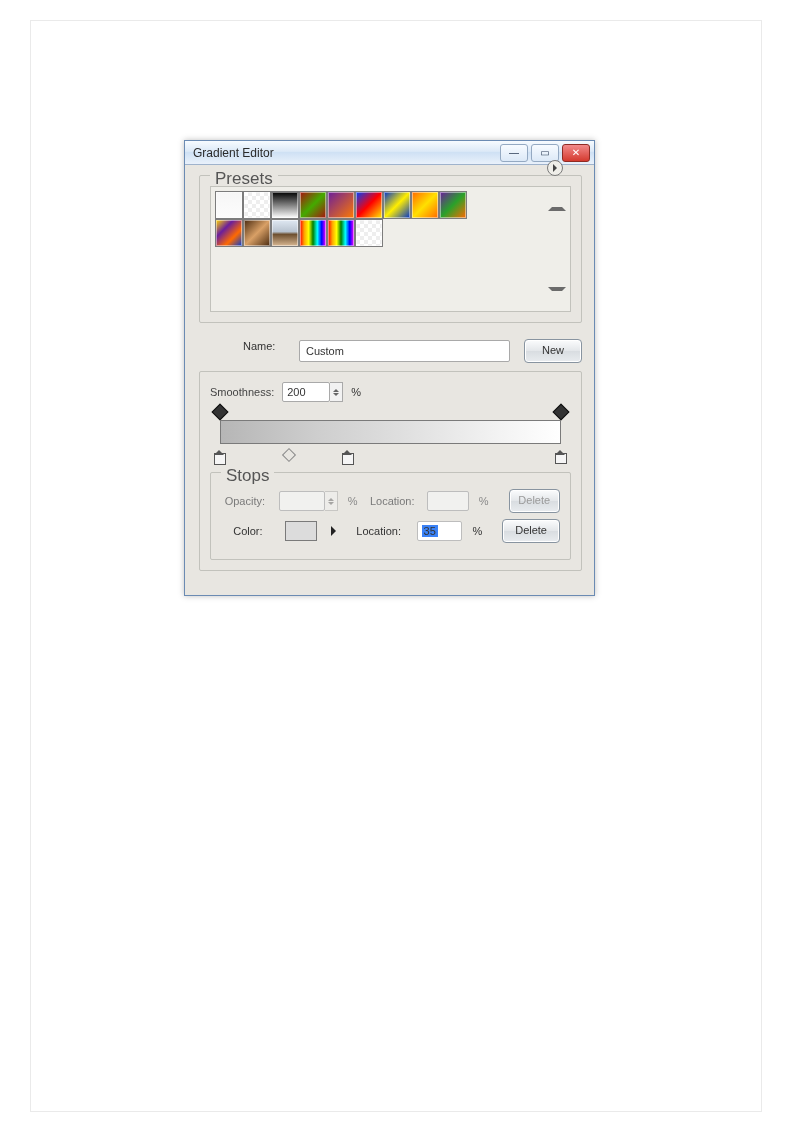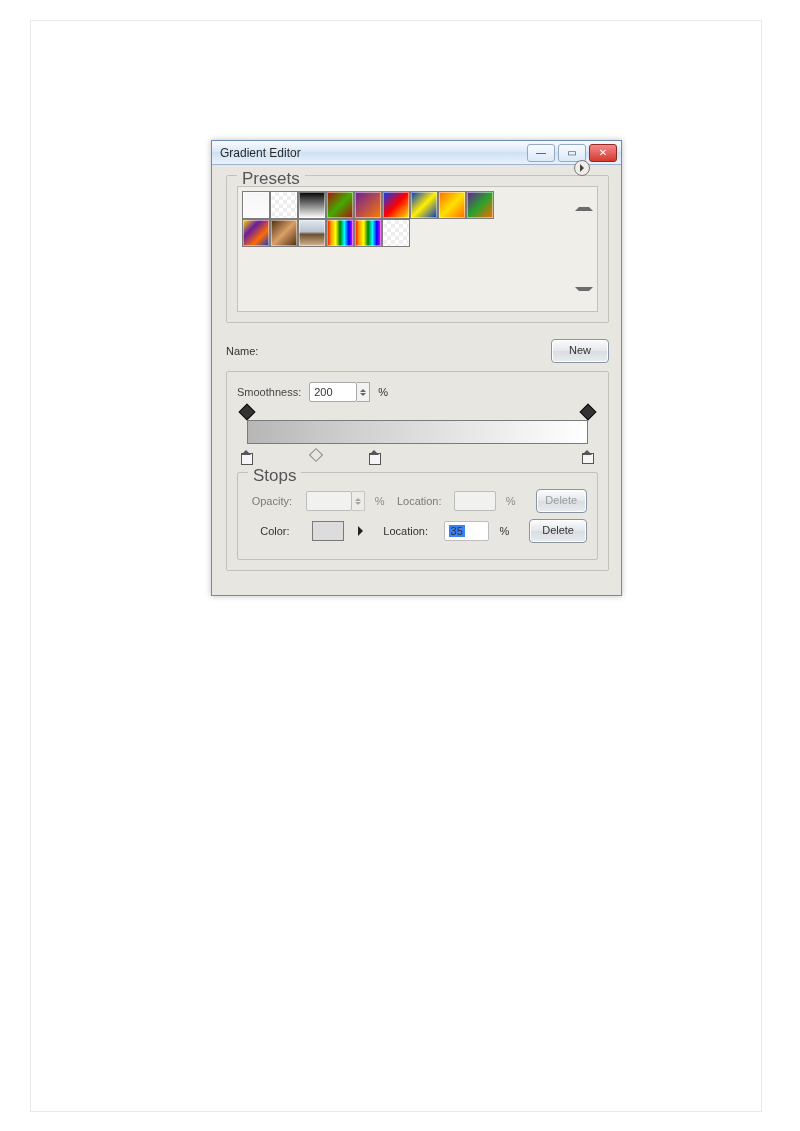--- a/index.html
+++ b/index.html
@@ -1,20 +1,20 @@
 <!DOCTYPE html>
 <html><head>
 <meta charset="utf-8">
 <style>
   html,body{margin:0;padding:0;width:800px;height:1131px;background:#fff;font-family:Tahoma,Arial,sans-serif;font-size:11px;color:#333;}
   .page{width:800px;height:1131px;position:relative;}
   
   .outer{position:absolute;left:30px;top:20px;width:730px;height:1090px;border:1px solid #eaeaea;}
   
-  .dialog{position:absolute;left:211px;top:140px;width:409px;border:1px solid #6b8bb3;background:#e8e6e1;box-shadow:0 0 6px rgba(0,0,0,.25);}
+  .dialog{position:absolute;left:184px;top:140px;width:409px;border:1px solid #6b8bb3;background:#e8e6e1;box-shadow:0 0 6px rgba(0,0,0,.25);}
   
   .titlebar{height:23px;display:flex;align-items:center;justify-content:space-between;
     background:linear-gradient(#f7fbff 0%,#dce9f7 45%,#cfe1f4 50%,#e9f1fb 100%);
     border-bottom:1px solid #9fb3cc;padding:0 4px 0 8px;}
   .titlebar .title{font-size:12px;color:#2a2a2a;}
   .winbtns{display:flex;gap:3px;}
   .winbtn{width:26px;height:16px;border:1px solid #94a9c2;border-radius:3px;
     background:linear-gradient(#f7fbff,#dce9f7);display:flex;align-items:center;justify-content:center;font-size:10px;color:#2a3b55;}
   .winbtn.close{background:linear-gradient(#f28a8a,#d43a2f);color:#fff;border-color:#8f2b24;}
   .body{padding:10px 12px 14px 14px;}
@@ -35,21 +35,21 @@
   .presets-grid{display:grid;grid-template-columns:repeat(9,26px);grid-auto-rows:26px;gap:2px;}
   .swatch{width:26px;height:26px;border:1px solid #7c7c7c;box-shadow:inset 0 0 0 1px #ffffff77;}
   .scroll-arrow{position:absolute;right:4px;width:10px;height:10px;border:4px solid transparent;}
   .scroll-arrow.up{top:6px;border-bottom-color:#6b6b6b;}
   .scroll-arrow.down{bottom:6px;border-top-color:#6b6b6b;}
   .presets-menu{position:absolute;right:18px;top:-16px;width:14px;height:14px;border:1px solid #7a7a7a;border-radius:50%;
     display:flex;align-items:center;justify-content:center;background:#efeee9;}
   .presets-menu::after{content:"";border:4px solid transparent;border-left-color:#444;margin-left:3px;}
   .input{flex:1;height:20px;border:1px solid #a9a9a9;background:#fff;border-radius:2px;padding:0 6px;line-height:20px;color:#333;}
   .name-row-wrap{display:flex;align-items:center;gap:14px;}
-  .name-row-wrap .left-part{flex:1;display:flex;align-items:flex-start;gap:12px;}
+  .name-row-wrap .left-part{flex:1;display:flex;align-items:flex-start;gap:12px;margin-left:44px;}
   
   .field-row{display:flex;align-items:center;gap:8px;margin-bottom:8px;}
   .field-row .lbl{color:#444;}
   .select{display:inline-flex;align-items:center;gap:6px;border:1px solid #a9a9a9;background:#fff;border-radius:2px;height:20px;padding:0 6px;}
   .select .caret{border:4px solid transparent;border-top-color:#444;margin-top:3px;}
   .num-input{width:38px;height:18px;border:1px solid #a9a9a9;background:#fff;border-radius:2px;padding:0 4px;line-height:18px;text-align:left;}
   .spin{width:12px;height:18px;border:1px solid #a9a9a9;border-left:none;background:#f2f2f2;display:flex;flex-direction:column;justify-content:center;align-items:center;}
   .spin div{width:0;height:0;border:3px solid transparent;}
   .spin .u{border-bottom-color:#666;margin-bottom:1px;}
   .spin .d{border-top-color:#666;}
@@ -119,20 +119,21 @@
             <div class="scroll-arrow up"></div>
             <div class="scroll-arrow down"></div>
           </div>
         </div>
       </div>
     </div>
 
     <div class="name-row-wrap" style="margin-top:6px;">
       <div class="left-part">
         <span class="lbl" style="width:44px;">Name:</span>
+        <div class="input">Custom</div>
       </div>
       <div class="btn" style="width:56px;">New</div>
     </div>
 
     <div class="grp" style="margin-top:8px;">
       <div class="field-row">
         <span class="lbl">Smoothness:</span>
         <div style="display:flex;">
           <div class="num-input">200</div>
           <div class="spin">

